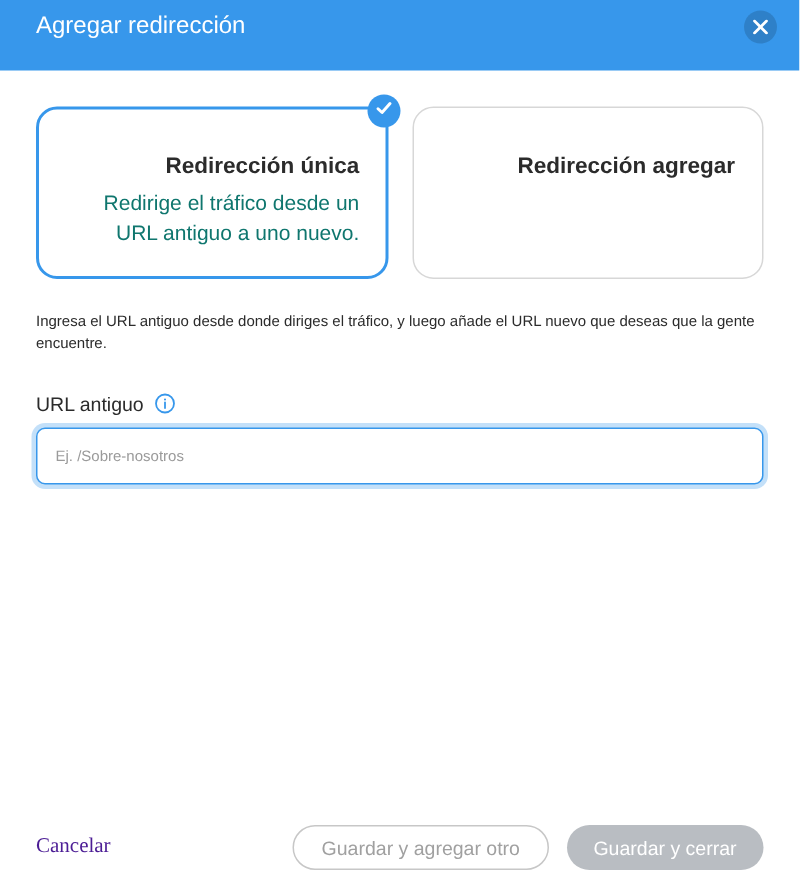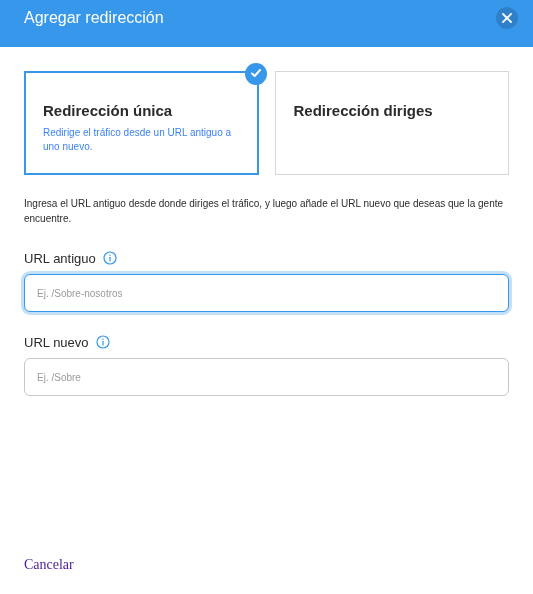--- a/index.html
+++ b/index.html
@@ -45,23 +45,23 @@
       overflow: auto;
     }
     .cards {
       display: flex;
       gap: 16px;
       margin-bottom: 22px;
     }
     .card {
       flex: 1;
       border: 1px solid #d7d7d7;
-      border-radius: 0;
+      border-radius: 14px;
       padding: 30px 18px 20px 18px;
-      text-align: left;
+      text-align: right;
       cursor: pointer;
       position: relative;
     }
     .card.selected {
       border: 2px solid #3797eb;
       padding: 29px 17px 19px 17px;
     }
     .card-check {
       position: absolute;
       top: -10px;
@@ -77,22 +77,22 @@
     }
     .card.selected .card-check { display: flex; }
     .card-check svg { width: 12px; height: 12px; }
     .card-title {
       font-size: 15px;
       font-weight: 700;
       color: #2b2b2b;
       margin-bottom: 7px;
     }
     .card-desc {
-      font-size: 10px;
-      color: #3b82f6;
+      font-size: 14px;
+      color: #0f766e;
       line-height: 1.4;
     }
     .intro {
       font-size: 10px;
       color: #2b2b2b;
       line-height: 1.45;
       margin-bottom: 24px;
     }
     .field { margin-bottom: 22px; margin-top: 14px; }
     .field-label-row {
@@ -194,51 +194,42 @@
           <svg viewBox="0 0 12 12" fill="none" stroke="currentColor" stroke-width="2" stroke-linecap="round" stroke-linejoin="round">
             <polyline points="2,6.5 4.7,9 10,3"></polyline>
           </svg>
         </span>
       </div>
       <div class="card-title">Redirección única</div>
       <div class="card-desc">Redirige el tráfico desde un URL antiguo a uno nuevo.</div>
     </div>
     <div class="card">
 
-      <div class="card-title">Redirección diriges</div>
+      <div class="card-title">Redirección agregar</div>
     </div>
   </div>
 
   <p class="intro">Ingresa el URL antiguo desde donde diriges el tráfico, y luego añade el URL nuevo que deseas que la gente encuentre.</p>
 
   <div class="field">
     <div class="field-label-row">
       <span class="field-label">URL antiguo</span>
       <span class="info-icon">
         <svg viewBox="0 0 14 14" fill="none" stroke="#3797eb" stroke-width="1.2">
           <circle cx="7" cy="7" r="6"></circle>
           <circle cx="7" cy="4.3" r="0.7" fill="#3797eb" stroke="none"></circle>
           <line x1="7" y1="6.3" x2="7" y2="10" stroke-linecap="round"></line>
         </svg>
       </span>
     </div>
     <input type="text" class="text-input focused" placeholder="Ej. /Sobre-nosotros" style="">
   </div>
 
-  <div class="field">
-    <div class="field-label-row">
-      <span class="field-label">URL nuevo</span>
-      <span class="info-icon">
-        <svg viewBox="0 0 14 14" fill="none" stroke="#3797eb" stroke-width="1.2">
-          <circle cx="7" cy="7" r="6"></circle>
-          <circle cx="7" cy="4.3" r="0.7" fill="#3797eb" stroke="none"></circle>
-          <line x1="7" y1="6.3" x2="7" y2="10" stroke-linecap="round"></line>
-        </svg>
-      </span>
-    </div>
-    <input type="text" class="text-input" placeholder="Ej. /Sobre" style="">
-  </div>
 
 </div>
 
 <div class="footer">
   <button class="cancel-link">Cancelar</button>
+  <div class="footer-right">
+    <button class="btn btn-outline">Guardar y agregar otro</button>
+    <button class="btn btn-primary">Guardar y cerrar</button>
+  </div>
 </div>
 
 </body></html>

